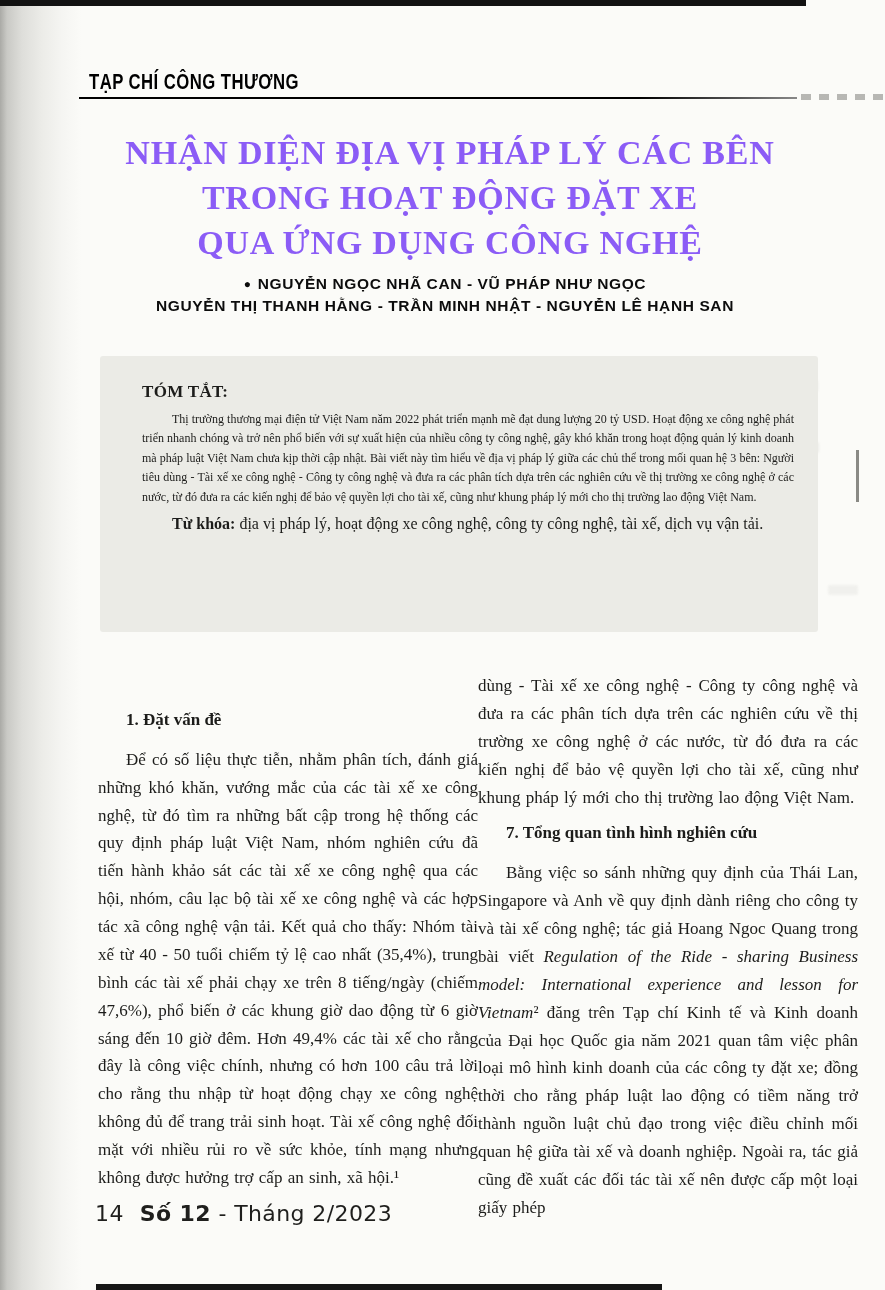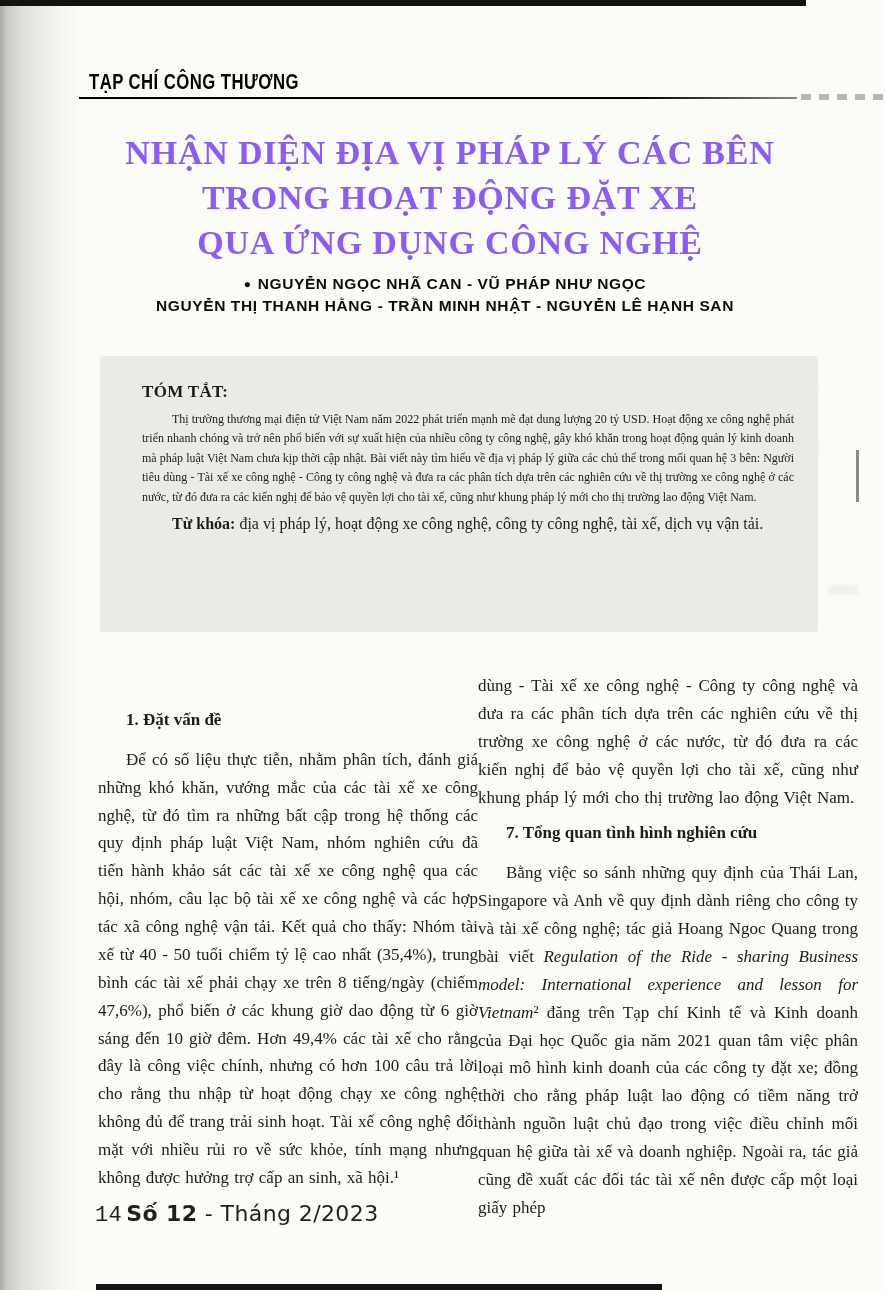--- a/index.html
+++ b/index.html
@@ -77,21 +77,21 @@
   .para{margin:0 0 8px;text-indent:28px;word-spacing:1px;}
   .para.no-indent{text-indent:0;font-family:Liberation Serif, serif;}
   .it{font-style:italic;}
 
   
   .footer{
     position:absolute;left:95px;top:1201px;
     font-family:"DejaVu Sans","Liberation Sans",sans-serif;
     font-size:22px;letter-spacing:.4px;color:#1f1f1d;white-space:nowrap;
   }
-  .footer .pagenum{margin-right:4px;font-family:Liberation Mono, monospace;}
+  .footer .pagenum{margin-right:16px;}
   .footer .issue{font-weight:bold;margin-top:34px;}
 </style>
 </head>
 <body>
 
 <div class="page">
 
   <div class="edge-left"></div>
   <div class="edge-top"></div>
   <div class="edge-bottom"></div>

